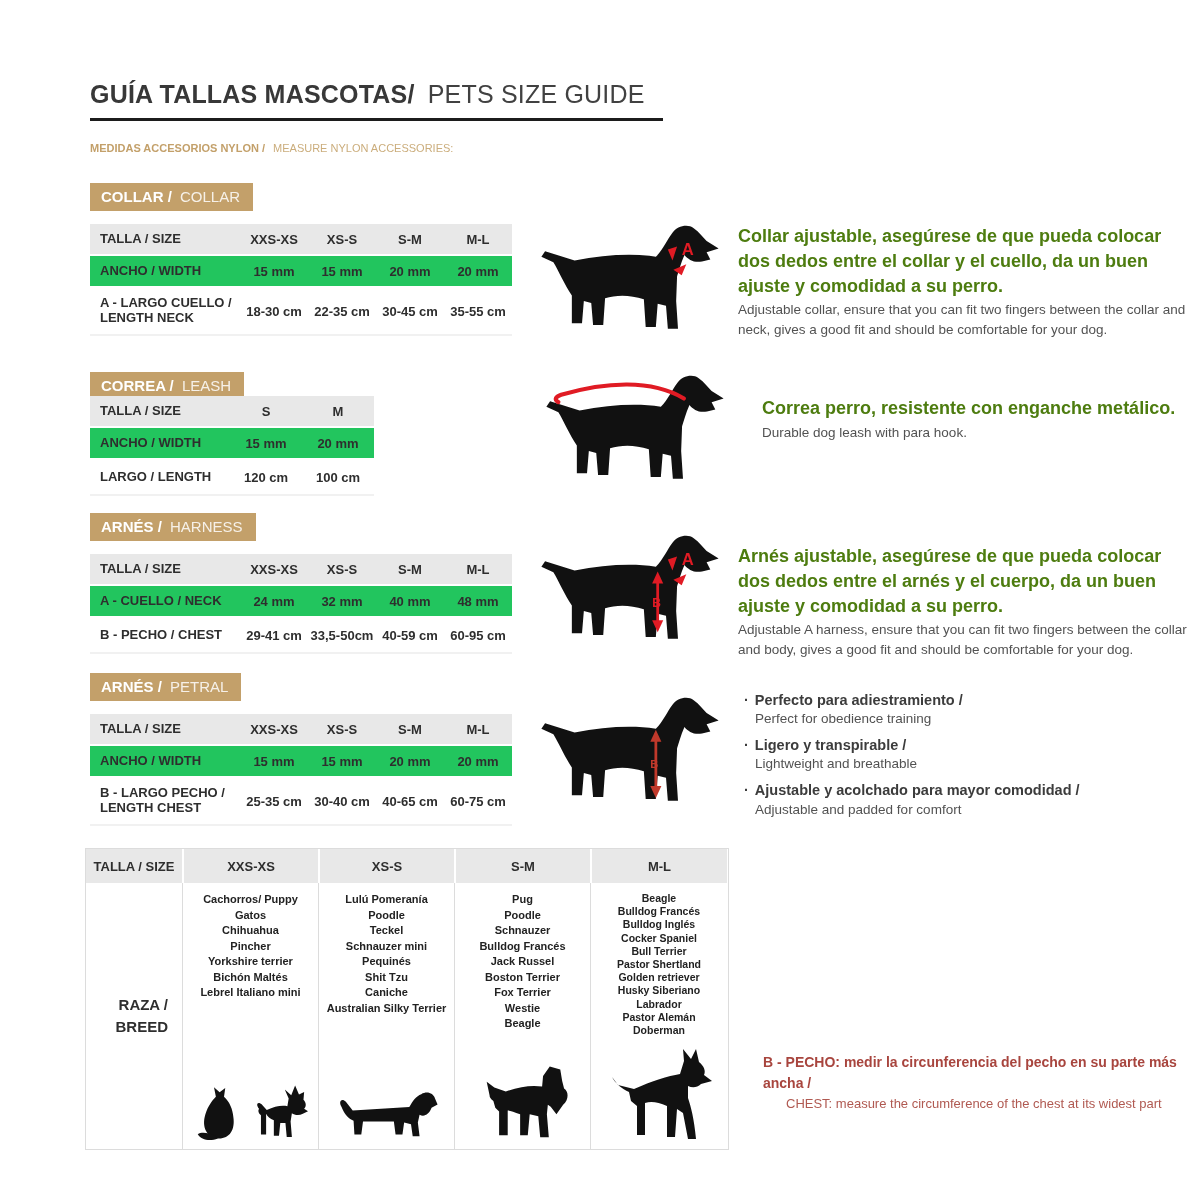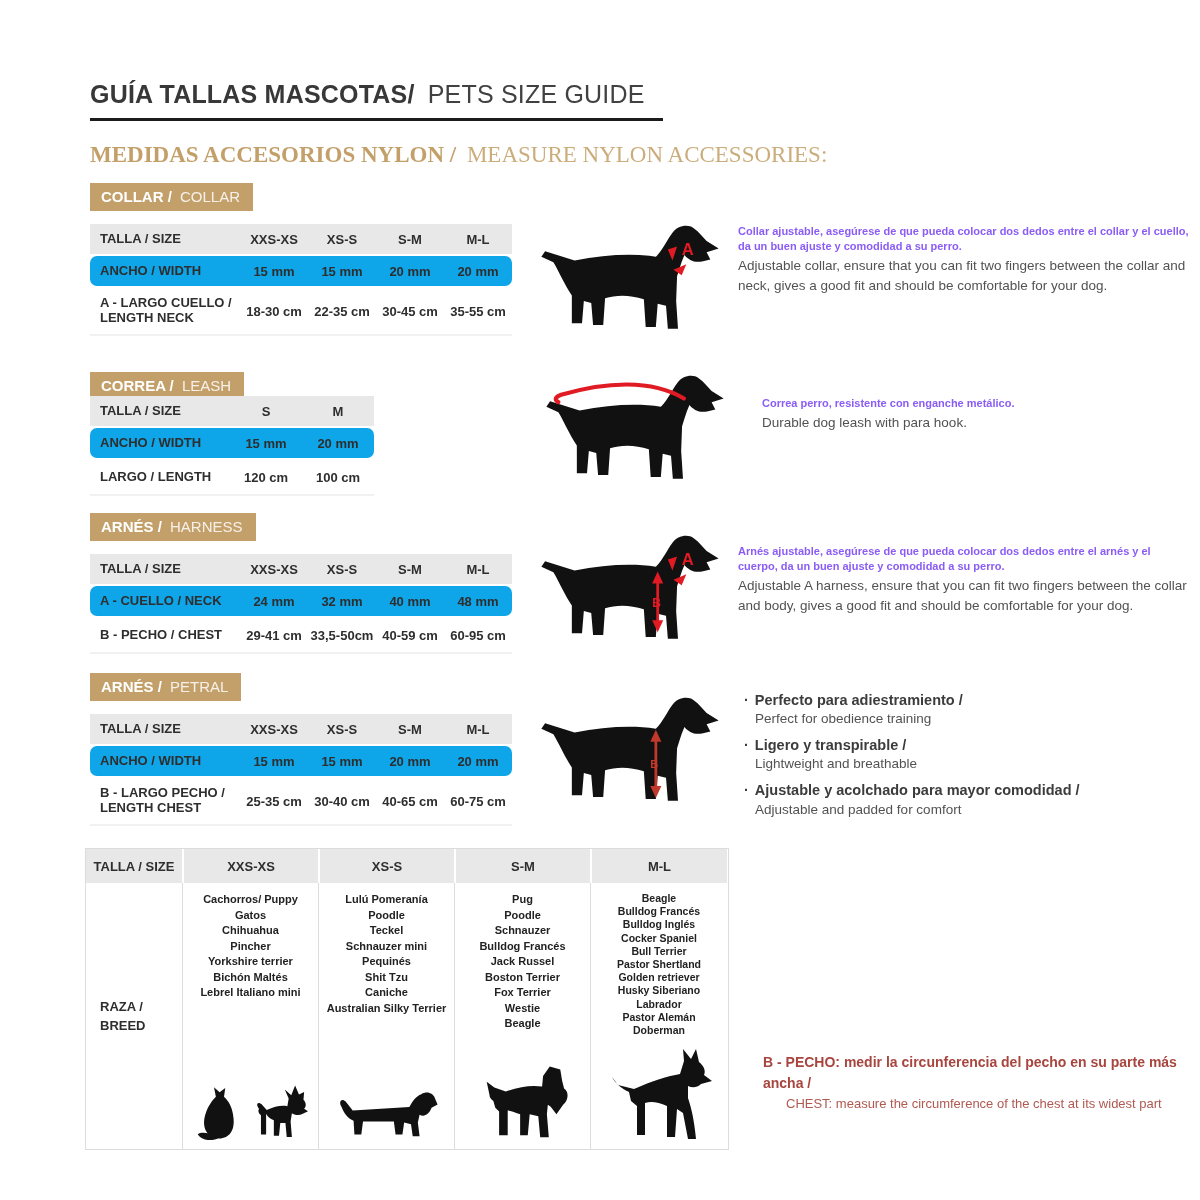--- a/index.html
+++ b/index.html
@@ -3,65 +3,65 @@
 <meta charset="utf-8">
 <style>
   html,body{margin:0;padding:0;background:#fff;}
   .page{position:relative;width:1200px;height:1200px;background:#fff;overflow:hidden;
         font-family:"Liberation Sans",sans-serif;color:#3a3a3a;}
   
   .title{position:absolute;left:90px;top:80px;font-size:25px;letter-spacing:.2px;
          border-bottom:3px solid #1c1c1c;padding:0 18px 9px 0;white-space:nowrap;}
   .title .es{font-weight:bold;color:#383838;}
   .title .en{font-weight:normal;color:#414141;margin-left:6px;}
-  .subtitle{position:absolute;left:90px;top:142px;font-size:23px;white-space:nowrap;font-family:Liberation Serif, serif;}
+  .subtitle{position:absolute;left:90px;top:142px;font-size:11px;white-space:nowrap;}
   .subtitle .es{font-weight:bold;color:#c3a06a;}
   .subtitle .en{font-weight:normal;color:#cbad7c;margin-left:5px;}
   
   .badge{position:absolute;background:#c3a06a;color:#fff;font-size:15px;
          padding:5px 13px 6px 11px;white-space:nowrap;}
   .badge .es{font-weight:bold;}
   .badge .en{font-weight:normal;opacity:.85;margin-left:4px;}
   
   .size-table{position:absolute;}
   .size-table .row{display:grid;margin-bottom:2px;}
   .cols5 .row{grid-template-columns:150px 68px 68px 68px 68px;}
   .cols3 .row{grid-template-columns:140px 72px 72px;}
   .r-light{background:#e8e8e8;}
-  .r-dark{background:#0ea5e9;border-radius:7px;}
+  .r-dark{background:#22c55e;}
   .r-white{background:#ffffff;border-bottom:2px solid #f1f1f1;}
   .size-table .cell{display:flex;align-items:center;justify-content:center;
        font-size:13px;font-weight:bold;color:#2e2e2e;min-height:30px;text-align:center;}
   .size-table .cell.label{justify-content:flex-start;text-align:left;padding-left:10px;
        line-height:1.15;padding-right:4px;}
   .row.tall .cell{min-height:46px;}
   .row.mid .cell{min-height:34px;}
   
   .dog-box{position:absolute;width:190px;height:120px;}
   
   .desc{position:absolute;width:462px;}
-  .desc .es{font-weight:bold;font-size:11px;line-height:1.38;color:#8b5cf6;margin:0 8px 2px 0;}
+  .desc .es{font-weight:bold;font-size:18px;line-height:1.38;color:#4d7c0f;margin:0 8px 2px 0;}
   .desc .en{font-weight:normal;font-size:13.5px;line-height:1.42;color:#525252;margin:0;}
   
   .bullets{position:absolute;width:430px;}
   .bullet{margin-bottom:6px;}
   .bullet .es{font-weight:bold;font-size:14.5px;color:#3c3c3c;line-height:1.4;}
   .bullet .es::before{content:"·";font-weight:bold;margin-right:6px;}
   .bullet .en{font-weight:normal;font-size:13.5px;color:#525252;margin-left:11px;line-height:1.4;}
   
   .breed-table{position:absolute;left:85px;top:848px;width:642px;border:1px solid #dcdcdc;}
   .breed-head{display:grid;grid-template-columns:96px 136px 136px 136px 137px;}
   .breed-head .hcell{background:#e8e8e8;height:34px;display:flex;align-items:center;
        justify-content:center;font-size:13px;font-weight:bold;color:#2e2e2e;border-left:2px solid #fff;}
   .breed-head .hcell:first-child{border-left:none;}
   .breed-body{display:grid;grid-template-columns:96px 136px 136px 136px 137px;}
   .breed-body .bcell{border-left:1px solid #dcdcdc;position:relative;height:266px;}
   .breed-body .bcell:first-child{border-left:none;}
-  .raza{display:flex;align-items:center;justify-content:center;text-align:left;
-        font-size:13px;font-weight:bold;color:#2e2e2e;line-height:1.5;padding:0 14px;}
+  .raza{display:flex;align-items:center;justify-content:center;text-align:right;
+        font-size:15px;font-weight:bold;color:#2e2e2e;line-height:1.5;padding:0 14px;}
   .breed-list{white-space:pre-line;text-align:center;font-size:11px;font-weight:bold;
         color:#222;line-height:15.5px;padding-top:9px;}
   .breed-list.compact{font-size:10.5px;line-height:13.2px;}
   .animals{position:absolute;left:0;right:0;bottom:6px;display:flex;align-items:flex-end;
         justify-content:center;gap:6px;}
   
   .notes{position:absolute;left:763px;top:1052px;width:430px;}
   .note .es{font-weight:bold;font-size:14px;color:#a8453e;line-height:1.5;}
   .note .en{font-weight:normal;font-size:13px;color:#b05951;margin-left:23px;line-height:1.5;margin-bottom:4px;}
   svg{display:block;}

